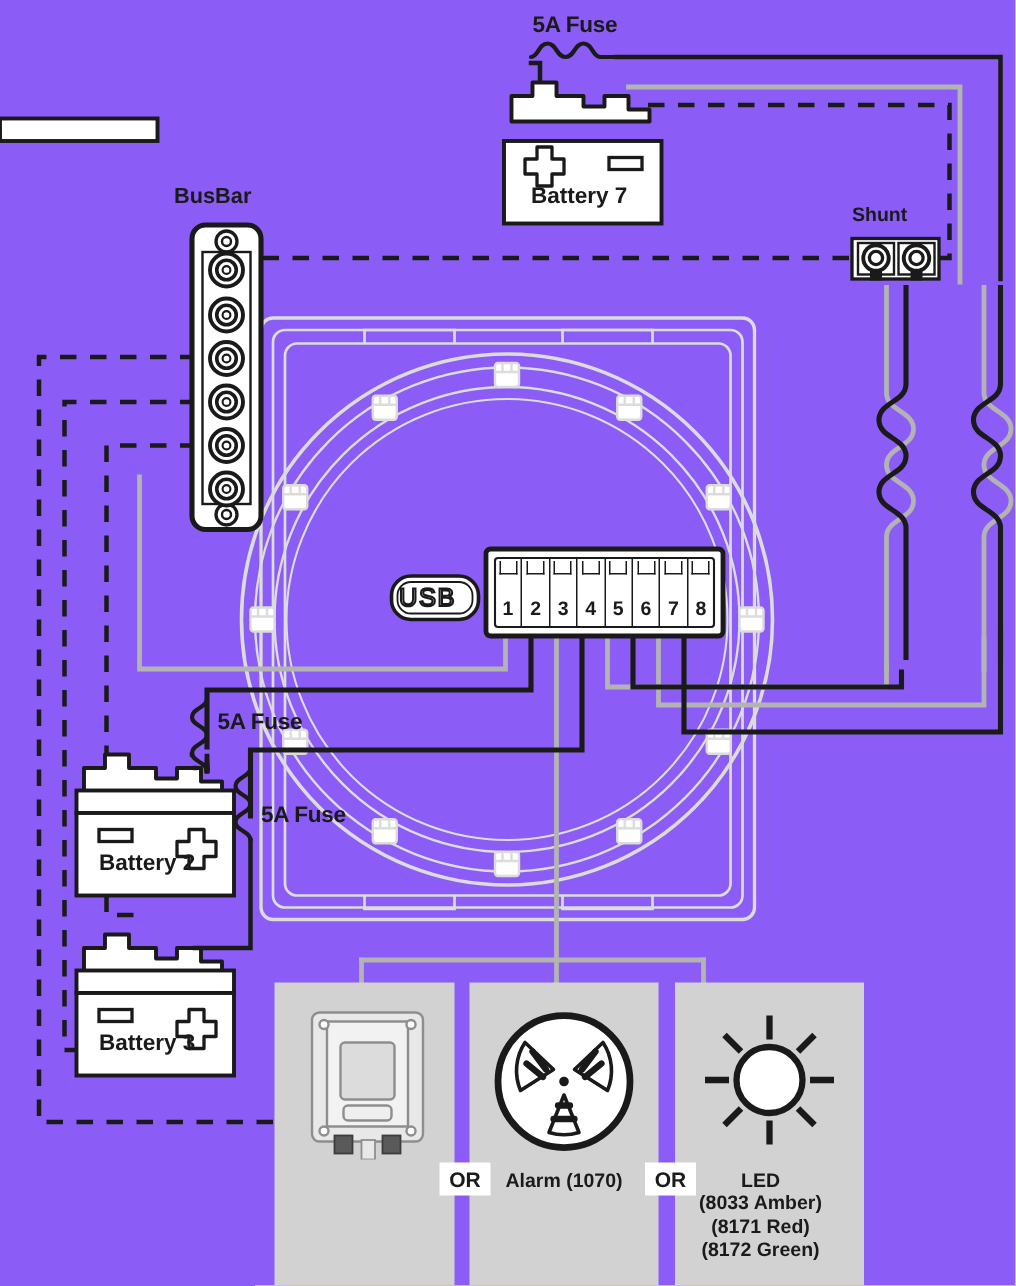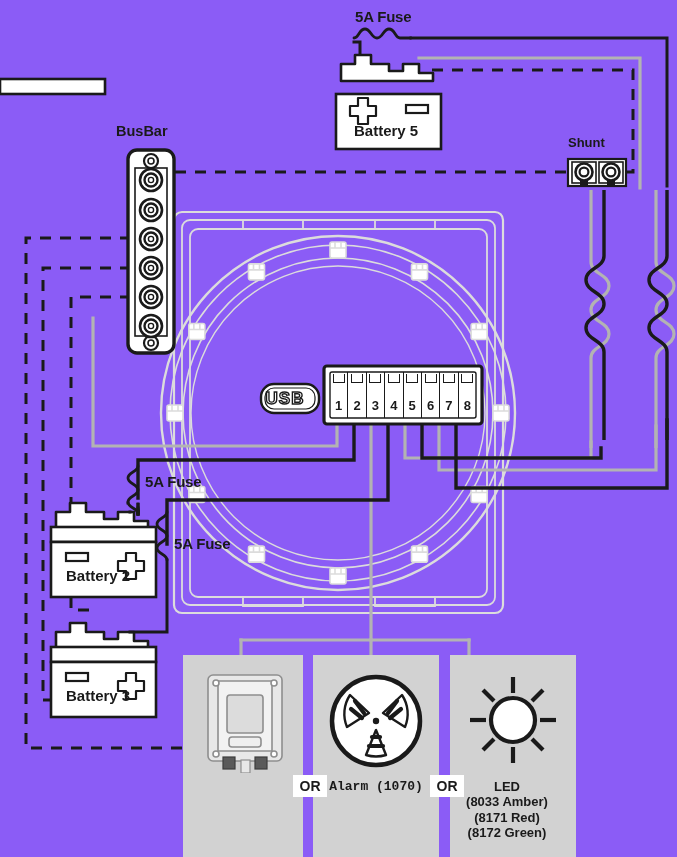--- a/index.html
+++ b/index.html
@@ -340,37 +340,37 @@
     </g>
 
     <g>
       <rect x="261" y="384" width="58" height="29" rx="13" fill="#ffffff" stroke="#1a1a1a" stroke-width="2.4"></rect>
       <rect x="265" y="388" width="50" height="21" rx="9" fill="#ffffff" stroke="#1a1a1a" stroke-width="1.2"></rect>
     </g>
   </svg>
 
   <div class="lbl lbl-fuse" style="left:355px; top:9px;">5A Fuse</div>
 
-  <div class="lbl lbl-bat" style="left:354px; top:123px;">Battery 5</div>
+  <div class="lbl lbl-bat" style="left:354px; top:123px;">Battery 7</div>
 
   <div class="lbl lbl-busbar" style="left:116px; top:124px;text-align:center;">BusBar</div>
 
   <div class="lbl lbl-shunt" style="left:568px; top:136px;">Shunt</div>
 
   <div class="lbl lbl-fuse" style="left:145px; top:474px;">5A Fuse</div>
 
   <div class="lbl lbl-fuse" style="left:174px; top:536px;">5A Fuse</div>
 
   <div class="lbl lbl-bat" style="left:66px; top:568px;">Battery 2</div>
 
   <div class="lbl lbl-bat" style="left:66px; top:688px;">Battery 3</div>
 
   <div style="position:absolute; left:261px; top:384px; width:48px; height:29px;
               display:flex; align-items:center; justify-content:center;
-              font-size:17px; font-weight:bold; letter-spacing:1px;
+              font-size:17px; font-weight:normal; letter-spacing:1px;
               color:#ffffff; -webkit-text-stroke:1.4px #1a1a1a;">USB</div>
 
   <div id="pin-row" style="position:absolute; left:330px; top:372px; width:146px; height:46px; display:flex;">
       <div style="position: relative; flex: 1 1 0%; border-right: 1.6px solid rgb(26, 26, 26); display: flex; align-items: flex-end; justify-content: center; box-sizing: border-box; padding-bottom: 5px;">
         <div style="position: absolute; left: 50%; transform: translateX(-50%); top: 2px; width: 12px; height: 9px; border-width: 0px 1.6px 1.6px; border-right-style: solid; border-bottom-style: solid; border-left-style: solid; border-right-color: rgb(26, 26, 26); border-bottom-color: rgb(26, 26, 26); border-left-color: rgb(26, 26, 26); border-image: initial; border-top-style: initial; border-top-color: initial; box-sizing: border-box; background: rgb(255, 255, 255);"></div>
         <span style="font-size: 13px; font-weight: bold; color: rgb(26, 26, 26);">1</span>
       </div>
       <div style="position: relative; flex: 1 1 0%; border-right: 1.6px solid rgb(26, 26, 26); display: flex; align-items: flex-end; justify-content: center; box-sizing: border-box; padding-bottom: 5px;">
         <div style="position: absolute; left: 50%; transform: translateX(-50%); top: 2px; width: 12px; height: 9px; border-width: 0px 1.6px 1.6px; border-right-style: solid; border-bottom-style: solid; border-left-style: solid; border-right-color: rgb(26, 26, 26); border-bottom-color: rgb(26, 26, 26); border-left-color: rgb(26, 26, 26); border-image: initial; border-top-style: initial; border-top-color: initial; box-sizing: border-box; background: rgb(255, 255, 255);"></div>
         <span style="font-size: 13px; font-weight: bold; color: rgb(26, 26, 26);">2</span>
@@ -449,21 +449,21 @@
       <path d="M4,47 h16"></path>
       <path d="M74,47 h16"></path>
       <path d="M17,17 l11,11"></path>
       <path d="M66,66 l11,11"></path>
       <path d="M77,17 l-11,11"></path>
       <path d="M28,66 l-11,11"></path>
     </g>
   </svg>
 
 
-  <div class="acc-cap" style="left:313px; top:779px; width:126px;font-family:Liberation Mono, monospace;">
+  <div class="acc-cap" style="left:313px; top:779px; width:126px;">
     <div>Alarm (1070)</div>
   </div>
 
   <div class="acc-cap" style="left:450px; top:779px; width:114px;">
     <div>LED</div>
     <div>(8033 Amber)</div>
     <div>(8171 Red)</div>
     <div>(8172 Green)</div>
   </div>
 

